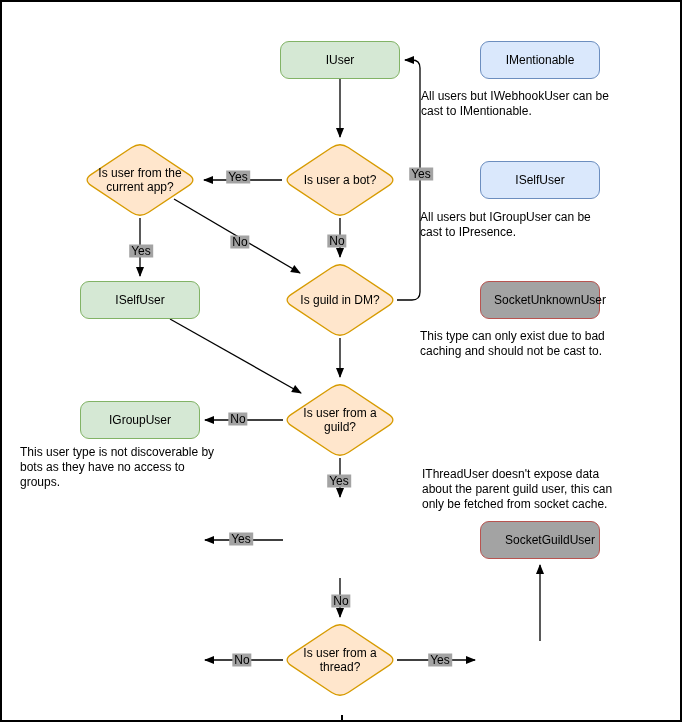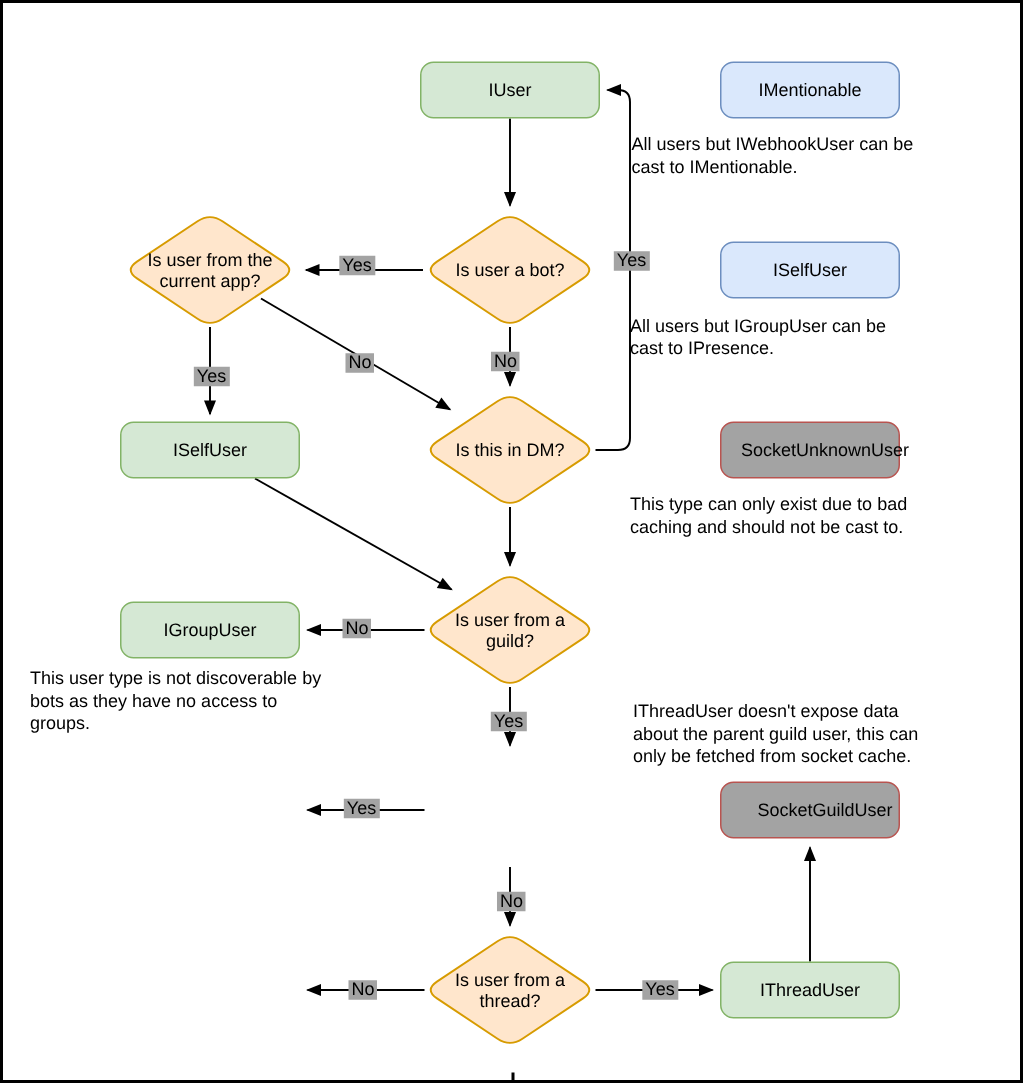--- a/index.html
+++ b/index.html
@@ -60,40 +60,39 @@
     </g>
   </svg>
 
   <div class="node rect green" style="left:280px;top:41px">IUser</div>
   <div class="node rect blue" style="left:480px;top:41px">IMentionable</div>
   <div class="node rect blue" style="left:480px;top:161px">ISelfUser</div>
   <div class="node rect green" style="left:80px;top:281px">ISelfUser</div>
   <div class="node rect red" style="left:480px;top:281px">SocketUnknownUser</div>
   <div class="node rect green" style="left:80px;top:401px">IGroupUser</div>
   <div class="node rect red" style="left:480px;top:521px">SocketGuildUser</div>
-  <div class="node rect green" style="left:480px;top:641px">IThreadUser</div>
 
   <div class="node diamond" style="left:283px;top:142px">
     <svg width="114" height="76" viewBox="0 0 114 76">
         <path d="M65.3,5.5 L105.7,32.4 Q114,38 105.7,43.6 L65.3,70.5 Q57,76 48.7,70.5 L8.3,43.6 Q0,38 8.3,32.4 L48.7,5.5 Q57,0 65.3,5.5 Z" fill="#ffe6cc" stroke="#d79b00" stroke-width="1.3"></path>
       </svg>
     <span class="dlabel">Is user a bot?</span>
   </div>
   <div class="node diamond" style="left:83px;top:142px">
     <svg width="114" height="76" viewBox="0 0 114 76">
         <path d="M65.3,5.5 L105.7,32.4 Q114,38 105.7,43.6 L65.3,70.5 Q57,76 48.7,70.5 L8.3,43.6 Q0,38 8.3,32.4 L48.7,5.5 Q57,0 65.3,5.5 Z" fill="#ffe6cc" stroke="#d79b00" stroke-width="1.3"></path>
       </svg>
     <span class="dlabel">Is user from the
 current app?</span>
   </div>
   <div class="node diamond" style="left:283px;top:262px">
     <svg width="114" height="76" viewBox="0 0 114 76">
         <path d="M65.3,5.5 L105.7,32.4 Q114,38 105.7,43.6 L65.3,70.5 Q57,76 48.7,70.5 L8.3,43.6 Q0,38 8.3,32.4 L48.7,5.5 Q57,0 65.3,5.5 Z" fill="#ffe6cc" stroke="#d79b00" stroke-width="1.3"></path>
       </svg>
-    <span class="dlabel">Is this in DM?</span>
+    <span class="dlabel">Is guild in DM?</span>
   </div>
   <div class="node diamond" style="left:283px;top:382px">
     <svg width="114" height="76" viewBox="0 0 114 76">
         <path d="M65.3,5.5 L105.7,32.4 Q114,38 105.7,43.6 L65.3,70.5 Q57,76 48.7,70.5 L8.3,43.6 Q0,38 8.3,32.4 L48.7,5.5 Q57,0 65.3,5.5 Z" fill="#ffe6cc" stroke="#d79b00" stroke-width="1.3"></path>
       </svg>
     <span class="dlabel">Is user from a
 guild?</span>
   </div>
   <div class="node diamond" style="left:283px;top:622px">
     <svg width="114" height="76" viewBox="0 0 114 76">

